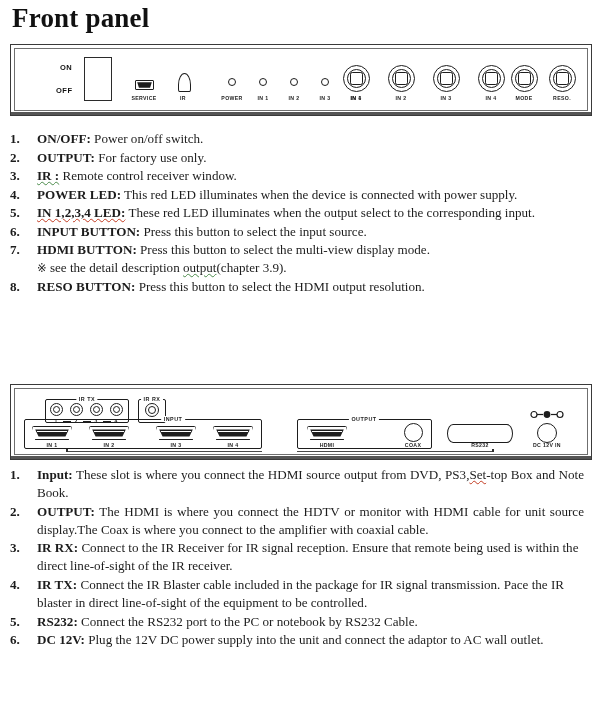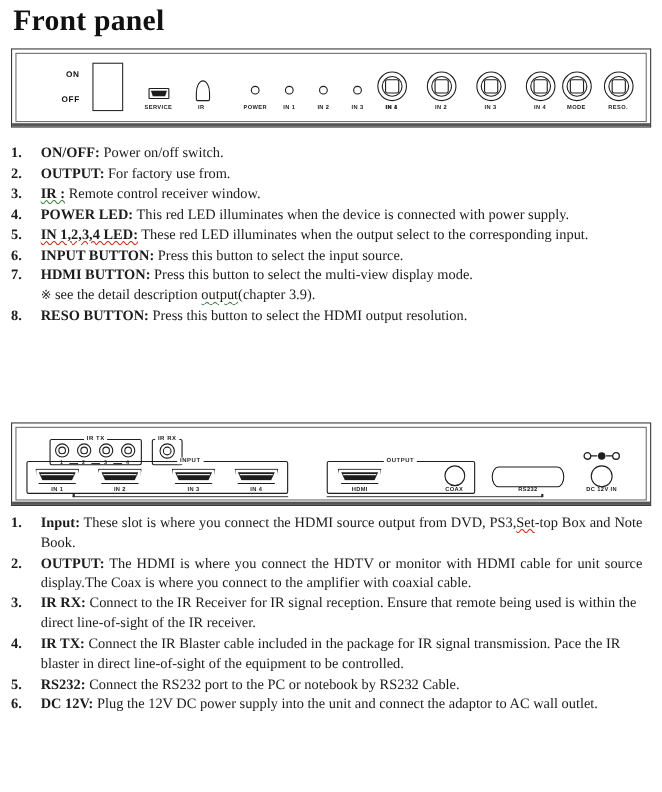--- a/index.html
+++ b/index.html
@@ -290,21 +290,21 @@
     <div class="cap" style="left:551px;top:50px;">RESO.</div>
   </div>
 
   <ol class="speclist" id="front-list">
     <li>
       <span class="num">1.</span>
       <b>ON/OFF:</b><span> Power on/off switch.</span>
     </li>
     <li>
       <span class="num">2.</span>
-      <b>OUTPUT:</b><span> For factory use from.</span>
+      <b>OUTPUT:</b><span> For factory use only.</span>
     </li>
     <li>
       <span class="num">3.</span>
       <b class="u-green">IR :</b><span> Remote control receiver window.</span>
     </li>
     <li>
       <span class="num">4.</span>
       <b>POWER LED:</b><span> This red LED illuminates when the device is connected with power supply.</span>
     </li>
     <li>

